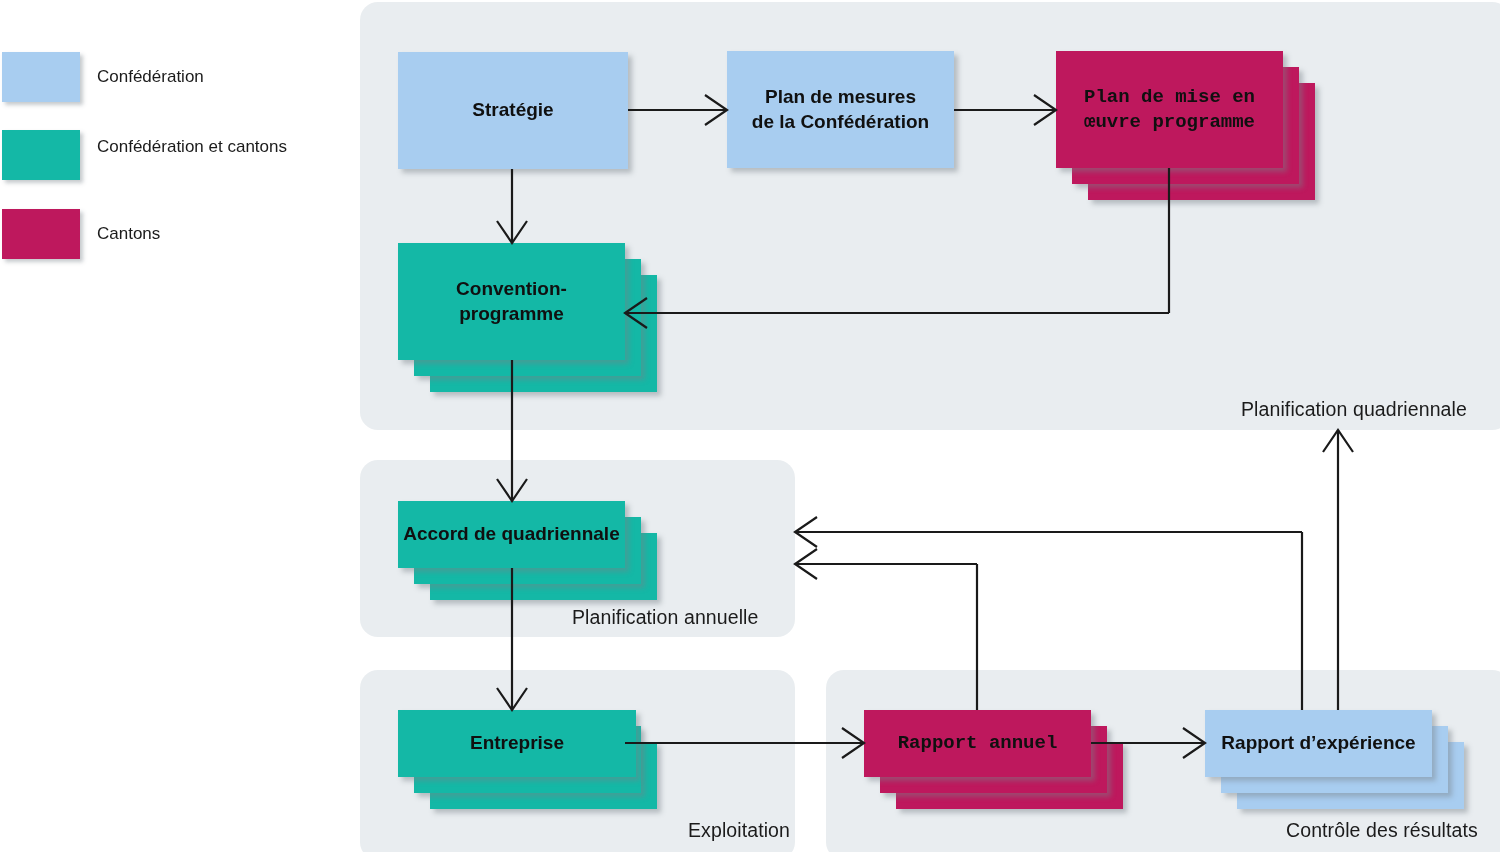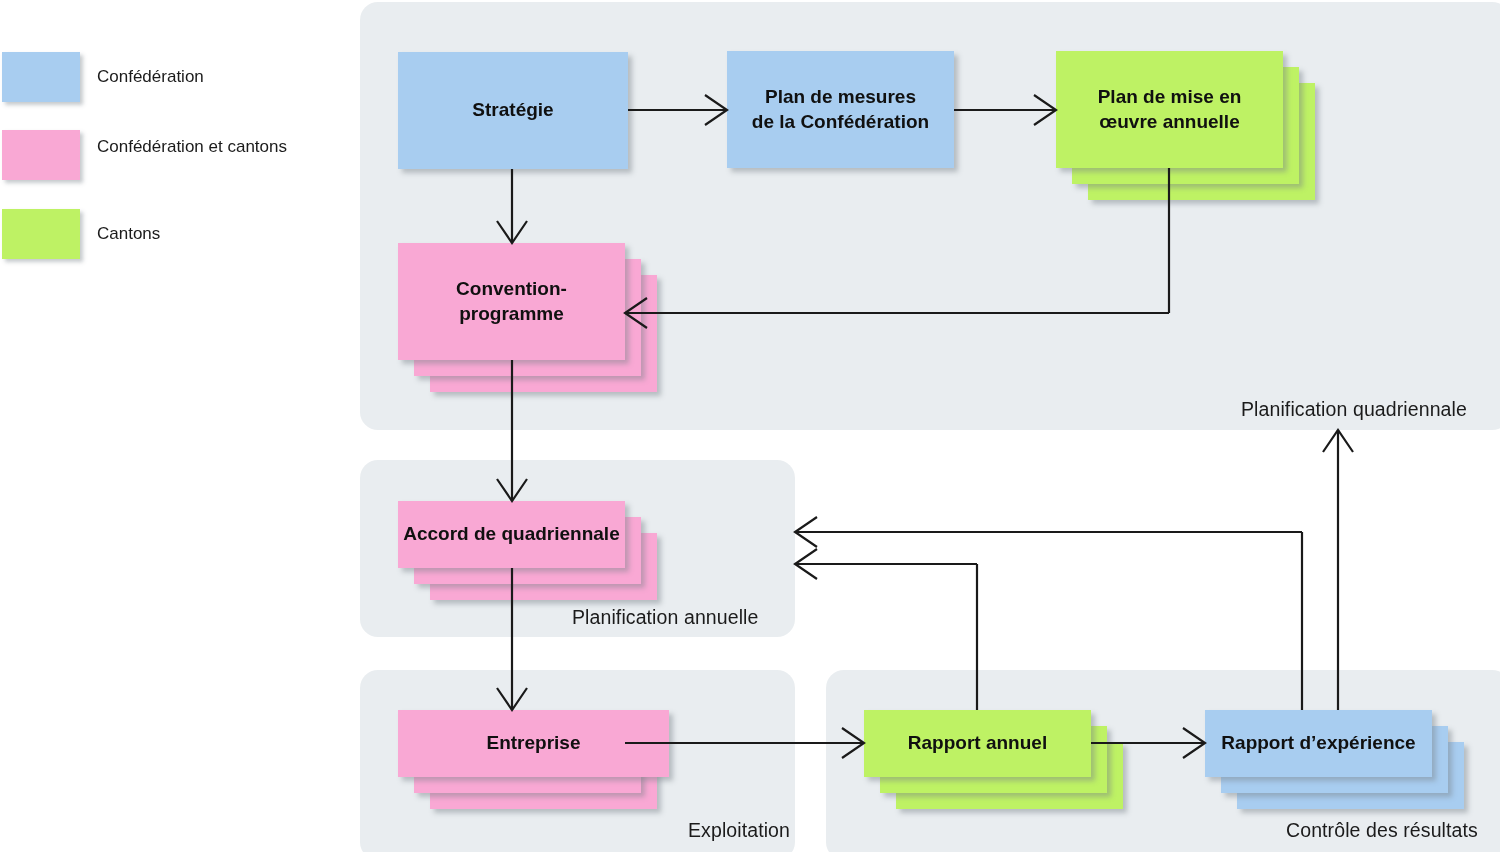--- a/index.html
+++ b/index.html
@@ -54,22 +54,22 @@
     z-index:3;
   }
   .stack-card{
     position:absolute;
     box-shadow:4px 4px 5px rgba(120,128,136,0.45);
     z-index:1;
   }
   .stack-card.c2{z-index:2;}
 
   .c-blue{background:#a8cdf0;}
-  .c-green{background:#f9a8d4;}
-  .c-yellow{background:#bef264;}
+  .c-green{background:#14b8a6;}
+  .c-yellow{background:#be185d;font-family:Liberation Mono, monospace;}
 
   
   #wires{position:absolute;left:0;top:0;width:1500px;height:852px;z-index:5;pointer-events:none;}
   #wires path,#wires line{stroke:#1a1a1a;stroke-width:2.2;fill:none;}
   .ah{stroke:#1a1a1a;stroke-width:2.4;fill:none;stroke-linecap:butt;}
 </style>
 </head>
 <body>
 
 <div id="stage">
@@ -104,42 +104,42 @@
       <span>Plan de mesures</span><br>
       <span>de la Confédération</span>
     </span>
   </div>
 
   <div class="stack-card c-yellow" style="left:1088px;top:83px;width:227px;height:117px;"></div>
   <div class="stack-card c2 c-yellow" style="left:1072px;top:67px;width:227px;height:117px;"></div>
   <div class="node c-yellow" style="left:1056px;top:51px;width:227px;height:117px;">
     <span>
       <span>Plan de mise en</span><br>
-      <span>œuvre annuelle</span>
+      <span>œuvre programme</span>
     </span>
   </div>
 
   <div class="stack-card c-green" style="left:430px;top:275px;width:227px;height:117px;"></div>
   <div class="stack-card c2 c-green" style="left:414px;top:259px;width:227px;height:117px;"></div>
   <div class="node c-green" style="left:398px;top:243px;width:227px;height:117px;">
     <span>
       <span>Convention-</span><br>
       <span>programme</span>
     </span>
   </div>
 
   <div class="stack-card c-green" style="left:430px;top:533px;width:227px;height:67px;"></div>
   <div class="stack-card c2 c-green" style="left:414px;top:517px;width:227px;height:67px;"></div>
   <div class="node c-green" style="left:398px;top:501px;width:227px;height:67px;">
     <span>Accord de quadriennale</span>
   </div>
 
   <div class="stack-card c-green" style="left:430px;top:742px;width:227px;height:67px;"></div>
   <div class="stack-card c2 c-green" style="left:414px;top:726px;width:227px;height:67px;"></div>
-  <div class="node c-green" style="left:398px;top:710px;width:271px;height:67px;">
+  <div class="node c-green" style="left:398px;top:710px;width:238px;height:67px;">
     <span>Entreprise</span>
   </div>
 
   <div class="stack-card c-yellow" style="left:896px;top:742px;width:227px;height:67px;"></div>
   <div class="stack-card c2 c-yellow" style="left:880px;top:726px;width:227px;height:67px;"></div>
   <div class="node c-yellow" style="left:864px;top:710px;width:227px;height:67px;">
     <span>Rapport annuel</span>
   </div>
 
   <div class="stack-card c-blue" style="left:1237px;top:742px;width:227px;height:67px;"></div>

